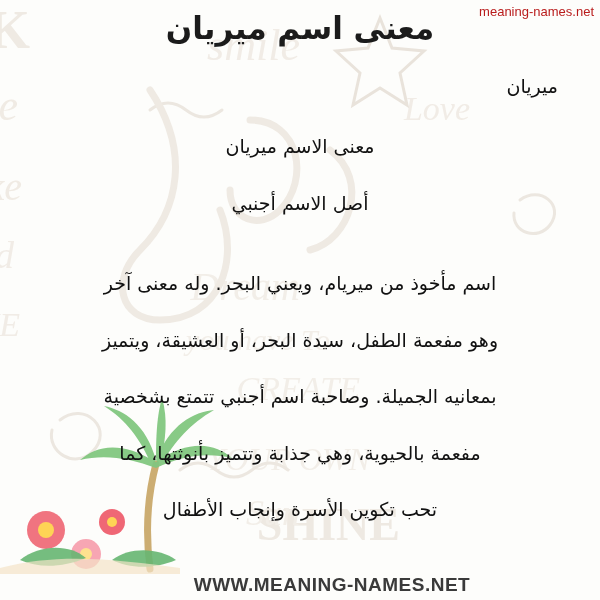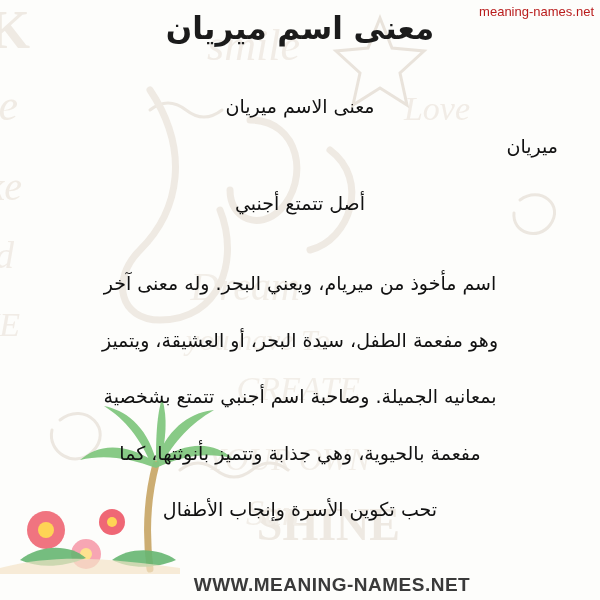--- a/index.html
+++ b/index.html
@@ -205,25 +205,25 @@
   </div>
 
   <div class="top-watermark">meaning-names.net</div>
 
   <div class="title-bar">
     <h1 class="page-title">معنى اسم ميريان</h1>
   </div>
 
   <div class="content">
 
+    <div class="line name-head">ميريان</div>
+
     <div class="line meta">معنى الاسم ميريان</div>
 
-    <div class="line name-head">ميريان</div>
-
-    <div class="line meta2">أصل تتمتع أجنبي</div>
+    <div class="line meta2">أصل الاسم أجنبي</div>
 
     <div class="line para-line l1">اسم مأخوذ من ميريام، ويعني البحر. وله معنى آخر</div>
     <div class="line para-line">وهو مفعمة الطفل، سيدة البحر، أو العشيقة، ويتميز</div>
     <div class="line para-line">بمعانيه الجميلة. وصاحبة اسم أجنبي تتمتع بشخصية</div>
     <div class="line para-line">مفعمة بالحيوية، وهي جذابة وتتميز بأنوثتها، كما</div>
     <div class="line para-line">تحب تكوين الأسرة وإنجاب الأطفال</div>
   </div>
 
   <div class="bottom-watermark">WWW.MEANING-NAMES.NET</div>
 

